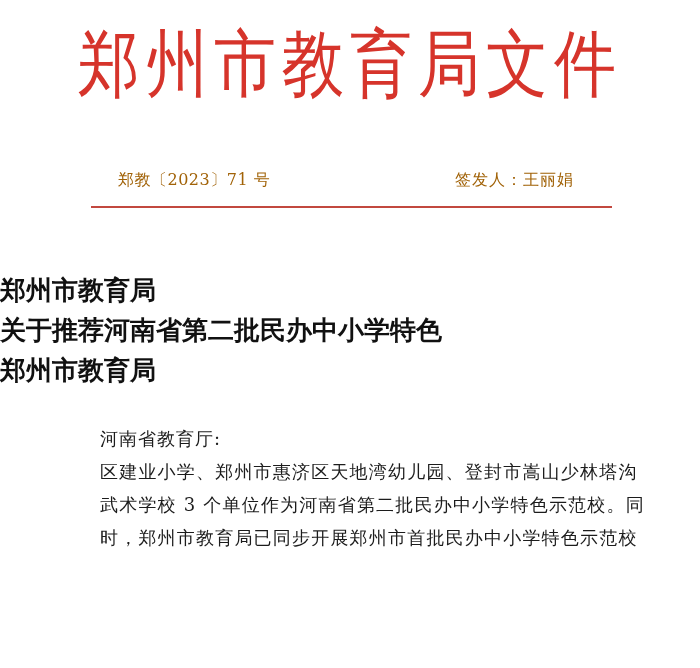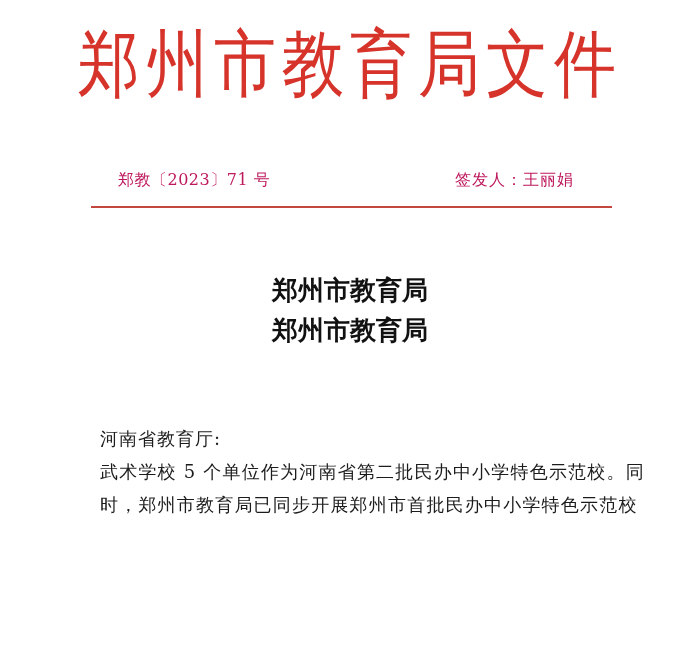--- a/index.html
+++ b/index.html
@@ -36,21 +36,21 @@
       transform-origin: top center;
     }
     .docno-row {
       position: absolute;
       left: 118px;
       top: 166px;
       width: 472px;
       height: 28px;
       font-size: 16px;
       line-height: 28px;
-      color: #be185d;
+      color: #a16207;
     }
     .docno {
       position: absolute;
       left: 0;
       top: 0;
       letter-spacing: 0.5px;
     }
     .signer {
       position: absolute;
       right: 16px;
@@ -63,21 +63,21 @@
       top: 206px;
       width: 521px;
       height: 2px;
       background: #c2483f;
     }
     .title-block {
       position: absolute;
       left: 0;
       top: 270px;
       width: 700px;
-      text-align: center;
+      text-align: left;
       font-family: "DejaVu Serif", "Liberation Serif", serif;
       font-weight: bold;
       font-size: 26px;
       line-height: 40px;
       color: #111;
     }
     .title-line {
       display: block;
       letter-spacing: 0px;
     }
@@ -112,22 +112,24 @@
 
   <div class="docno-row">
     <span class="docno">郑教〔2023〕71 号</span>
     <span class="signer">签发人：王丽娟</span>
   </div>
 
   <div class="red-rule"></div>
 
   <div class="title-block">
     <span class="title-line">郑州市教育局</span>
+    <span class="title-line">关于推荐河南省第二批民办中小学特色</span>
     <span class="title-line">郑州市教育局</span>
   </div>
 
   <div class="body-text">
     <span class="salutation">河南省教育厅:</span>
-    <span class="para-line">武术学校 5 个单位作为河南省第二批民办中小学特色示范校。同</span>
+    <span class="para-line">区建业小学、郑州市惠济区天地湾幼儿园、登封市嵩山少林塔沟</span>
+    <span class="para-line">武术学校 3 个单位作为河南省第二批民办中小学特色示范校。同</span>
     <span class="para-line">时，郑州市教育局已同步开展郑州市首批民办中小学特色示范校</span>
   </div>
 
 </div>
 
 </body></html>

